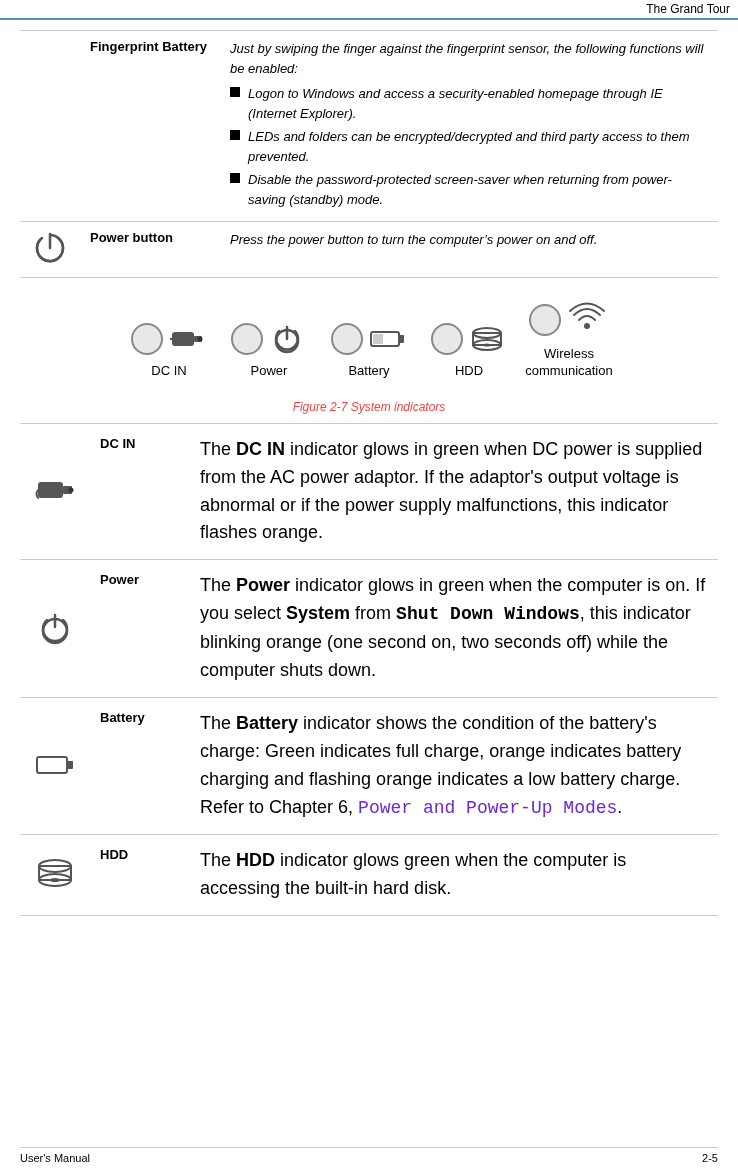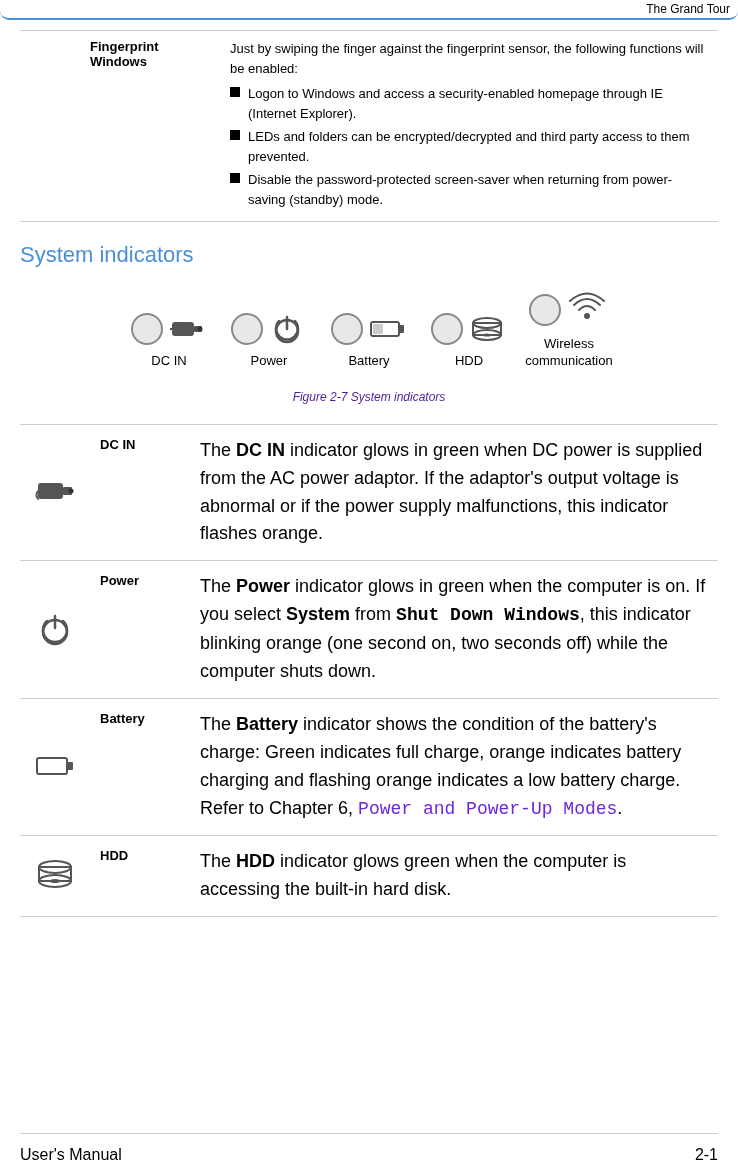--- a/index.html
+++ b/index.html
@@ -12,21 +12,20 @@
       min-height: 1172px;
       position: relative;
     }
 
     
     .header {
       display: flex;
       justify-content: flex-end;
       border-bottom: 2px solid #4a90d9;
       padding: 2px 8px;
-      border-radius: 9px;
     }
     .header-title {
       font-size: 12px;
       color: #000;
     }
 
     
     .content {
       padding: 0 20px;
     }
@@ -51,20 +50,21 @@
     .feature-table td.label-cell {
       width: 140px;
       font-weight: bold;
       font-size: 13px;
       vertical-align: top;
       padding-top: 8px;
     }
     .feature-table td.desc-cell {
       font-size: 13px;
       line-height: 1.5;
+      font-style: italic;
     }
 
     .bullet-list {
       list-style: none;
       margin-top: 6px;
     }
     .bullet-list li {
       display: flex;
       align-items: flex-start;
       margin-bottom: 4px;
@@ -123,24 +123,24 @@
     .led-circle {
       width: 32px;
       height: 32px;
       border-radius: 50%;
       border: 2px solid #888;
       background: #e8e8e8;
       display: inline-block;
     }
     .figure-caption {
       text-align: center;
-      color: #4c1d95;
+      color: #ef4444;
       font-style: italic;
       font-size: 12px;
-      margin: 10px 0 20px 0;
+      margin: 10px 0 9px 0;
     }
 
     
     .detail-table {
       width: 100%;
       border-collapse: collapse;
     }
     .detail-table tr {
       border-top: 1px solid #ccc;
     }
@@ -169,23 +169,23 @@
     }
 
     
     .footer {
       position: absolute;
       bottom: 8px;
       left: 20px;
       right: 20px;
       display: flex;
       justify-content: space-between;
-      font-size: 16px;
+      font-size: 11px;
       border-top: 1px solid #ccc;
-      padding-top: 12px;
+      padding-top: 4px;
     }
 
     
     b { font-weight: bold; }
     .code-font { font-family: 'Courier New', monospace; font-weight: bold; }
     .orange-link { color: #6d28d9; font-family: Liberation Mono, monospace; }
   </style>
 </head>
 <body>
 
@@ -194,43 +194,54 @@
 </div>
 
 <div class="content">
 
   <table class="feature-table">
     <tbody>
         <tr>
       <td class="icon-cell">
         
       </td>
-      <td class="label-cell">Fingerprint Windows</td>
+      <td class="label-cell">Fingerprint Battery</td>
       <td class="desc-cell">
         <span>Just by swiping the finger against the fingerprint sensor, the following functions will be enabled:</span>
         <ul class="bullet-list">
           <li>
             <span class="bullet-square"></span>
             <span>Logon to Windows and access a security-enabled homepage through IE (Internet Explorer).</span>
           </li>
           <li>
             <span class="bullet-square"></span>
             <span>LEDs and folders can be encrypted/decrypted and third party access to them prevented.</span>
           </li>
           <li>
             <span class="bullet-square"></span>
             <span>Disable the password-protected screen-saver when returning from power-saving (standby) mode.</span>
           </li>
         </ul>
       </td>
     </tr>
+    <tr>
+      <td class="icon-cell">
+        
+        <svg width="36" height="36" viewBox="0 0 36 36">
+          <circle cx="18" cy="18" r="13" fill="none" stroke="#555" stroke-width="2.5" stroke-dasharray="50 10" stroke-dashoffset="0"></circle>
+          <line x1="18" y1="4" x2="18" y2="18" stroke="#555" stroke-width="2.5" stroke-linecap="round"></line>
+          <path d="M10 8 A13 13 0 1 0 26 8" fill="none" stroke="#555" stroke-width="2.5" stroke-linecap="round"></path>
+        </svg>
+      </td>
+      <td class="label-cell">Power button</td>
+      <td class="desc-cell">Press the power button to turn the computer’s power on and off.</td>
+    </tr>
   </tbody>
     </table>
 
-  <div class="section-heading">System indicators</div>
 
 
   <div class="icons-diagram">
 
     <div class="icon-item">
       <div style="display:flex; align-items:center; gap:4px;">
         <span class="led-circle"></span>
         <svg width="40" height="40" viewBox="0 0 40 40">
           <rect x="5" y="13" width="22" height="14" rx="3" fill="#555"></rect>
           <rect x="27" y="17" width="8" height="6" rx="1" fill="#555"></rect>
@@ -356,14 +367,14 @@
       </td>
     </tr>
 
   </tbody>
     </table>
 
 </div>
 
 <div class="footer">
   <span>User's Manual</span>
-  <span>2-1</span>
+  <span>2-5</span>
 </div>
 
 </body></html>

